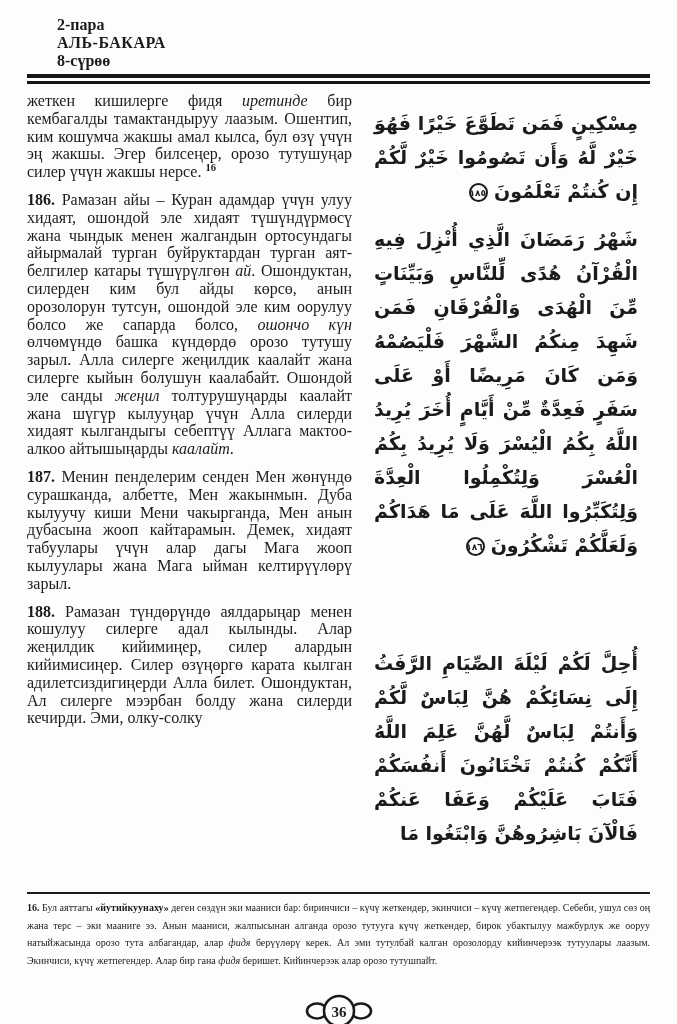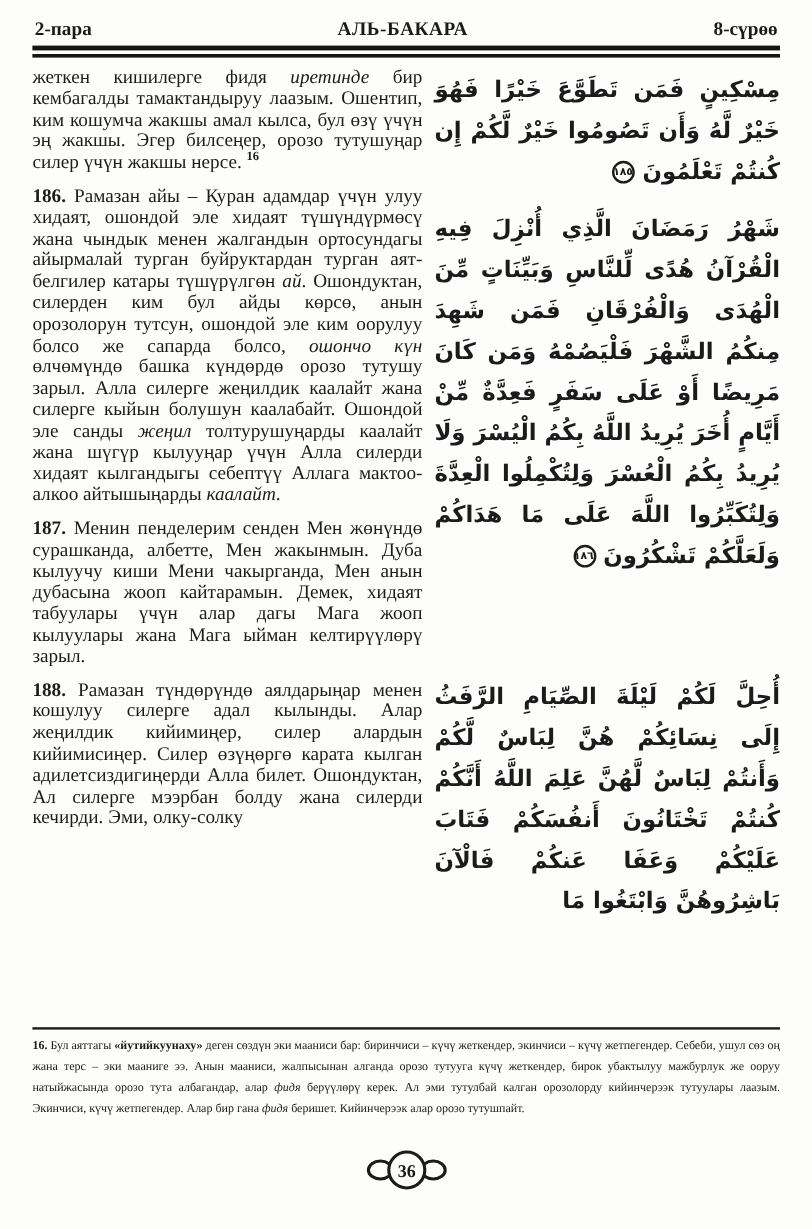--- a/index.html
+++ b/index.html
@@ -14,22 +14,23 @@
     width: 677px; height: 1024px;
     padding: 12px 27px 0 27px;
     overflow: hidden;
     background: #fdfdfb;
   }
   
   .header {
     display: flex; justify-content: space-between; align-items: baseline;
     font-size: 16px; font-weight: bold;
     padding: 4px 2px 2px 2px;
+    flex-direction: column;
   }
-  .header .center { letter-spacing: 0.5px; }
+  .header .center { letter-spacing: 0.5px; margin-left: 28px; }
   .double-rule {
     height: 10px;
     border-top: 4px solid #151515;
     border-bottom: 3px solid #151515;
     margin-top: 2px;
   }
   
   .content {
     display: flex;
     gap: 10px;
@@ -50,21 +51,21 @@
   .col-right {
     flex: 1;
     direction: rtl;
     font-family: "DejaVu Sans", sans-serif;
     font-size: 19px;
     font-weight: bold;
     line-height: 34px;
     text-align: justify;
     padding-top: 2px;
   }
-  .ayah-block { margin: 0; }
+  .ayah-block { margin: 12px; }
   .col-right .ayah-block:nth-child(1) { margin-bottom: 14px; }
   .col-right .ayah-block:nth-child(2) { margin-bottom: 84px; }
   .col-right .ayah-block:nth-child(3) { margin-bottom: 22px; }
   .ayah-marker {
     display: inline-block;
     width: 19px; height: 19px;
     border: 2px solid #1b1b1b;
     border-radius: 50%;
     font-size: 9px; font-weight: bold;
     line-height: 16px;

